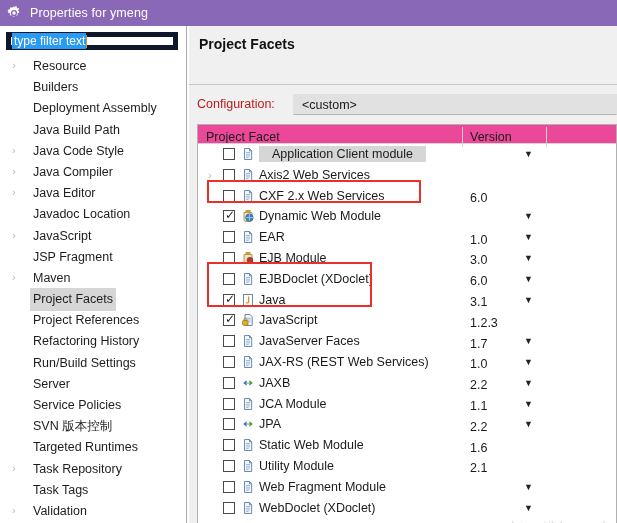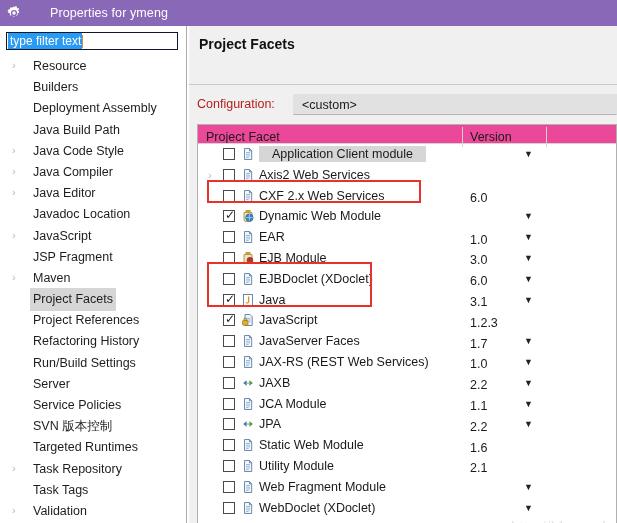--- a/index.html
+++ b/index.html
@@ -8,36 +8,36 @@
     background:#ffffff;
     font-family:"Liberation Sans","DejaVu Sans",sans-serif;
     font-size:12px;color:#1a1a1a;
     position:relative;
   }
 
   
   #titlebar{
     position:absolute;left:0;top:0;width:617px;height:26px;
     background:#8a68b8;
-    display:flex;align-items:center;gap:20px;
+    display:flex;align-items:center;
   }
   #titlebar .gear{margin-left:6px;width:16px;height:16px;display:block;}
   #titlebar .ttl{
     margin-left:8px;color:#ffffff;font-size:12.5px;letter-spacing:.1px;
   }
 
   
   #leftcol{
     position:absolute;left:0;top:26px;width:186px;height:497px;
     background:#ffffff;
   }
   #filterwrap{position:absolute;left:6px;top:6px;width:172px;height:18px;}
   #filterbox{
     width:100%;height:100%;box-sizing:border-box;
-    border:1px solid #0f172a;background:#ffffff;
+    border:5px solid #0f172a;background:#ffffff;
     display:flex;align-items:center;padding-left:1px;
   }
   #filtertext{
     background:#2a9bf5;color:#ffffff;font-size:12px;
     padding:1px 1px 1px 2px;line-height:14px;white-space:nowrap;
   }
   #filtercaret{width:1px;height:13px;background:#d98b3a;margin-left:0px;}
 
   #treewrap{position:absolute;left:0;top:29px;width:186px;height:468px;overflow:hidden;}
   .titem{

